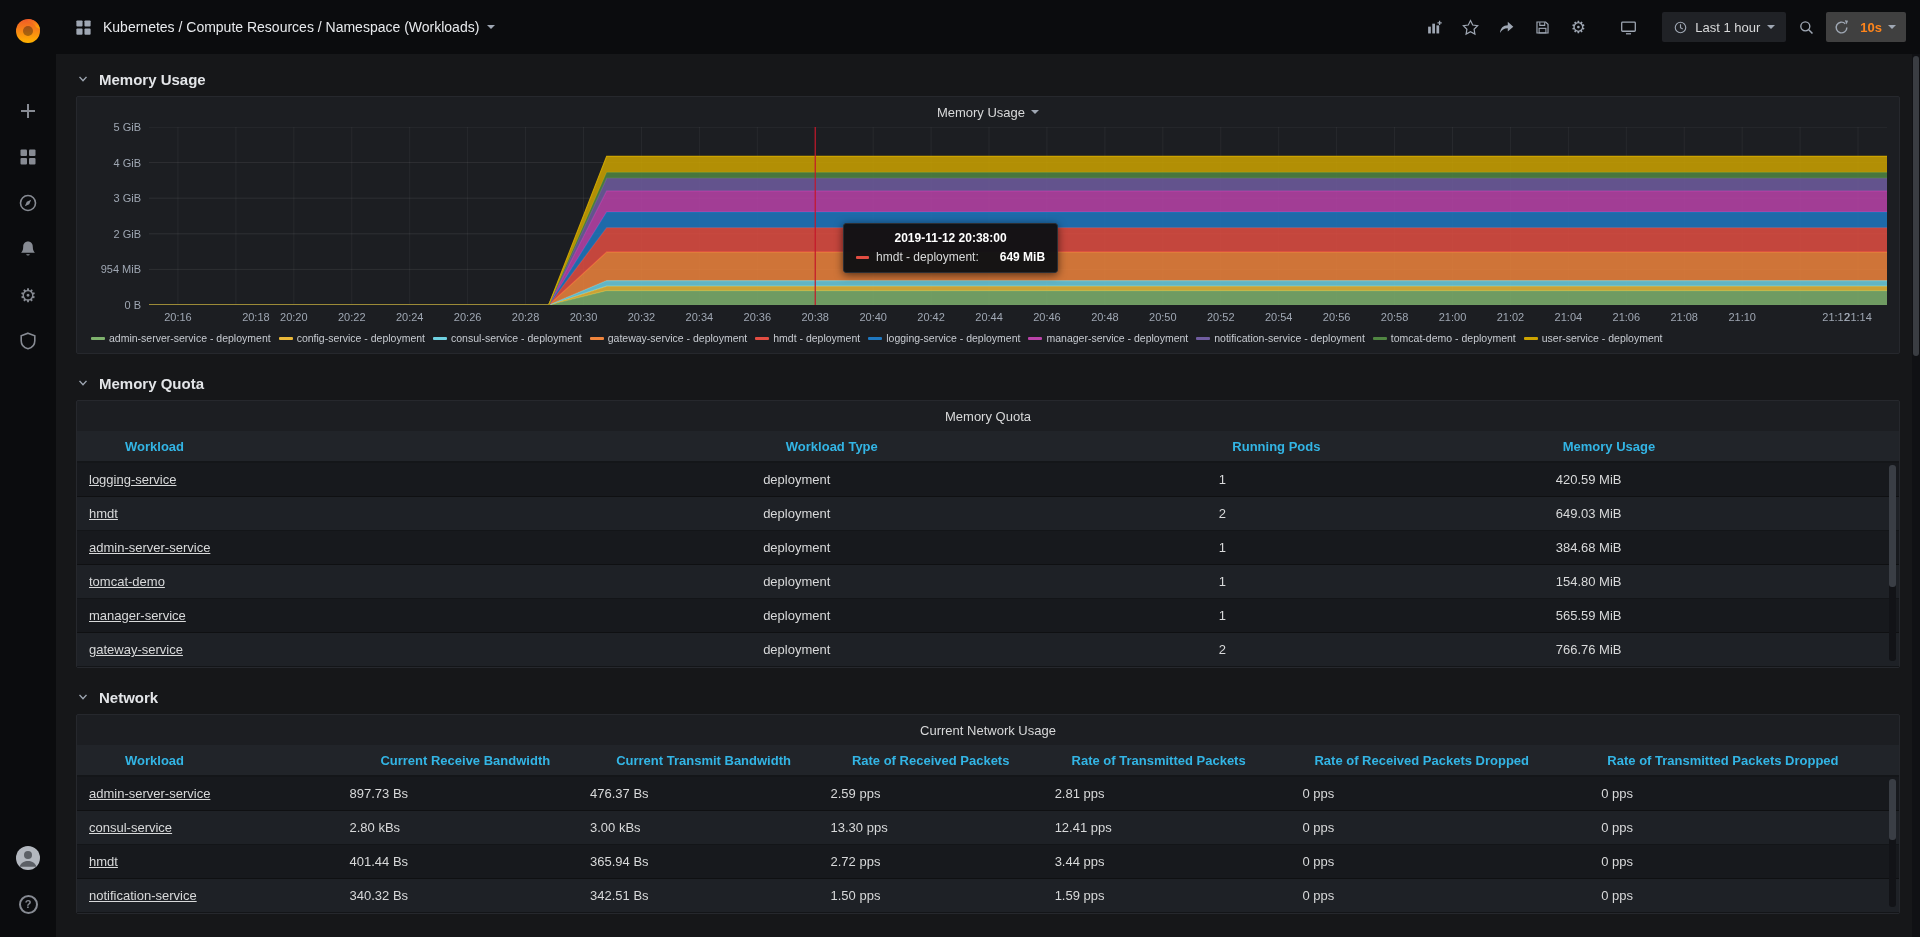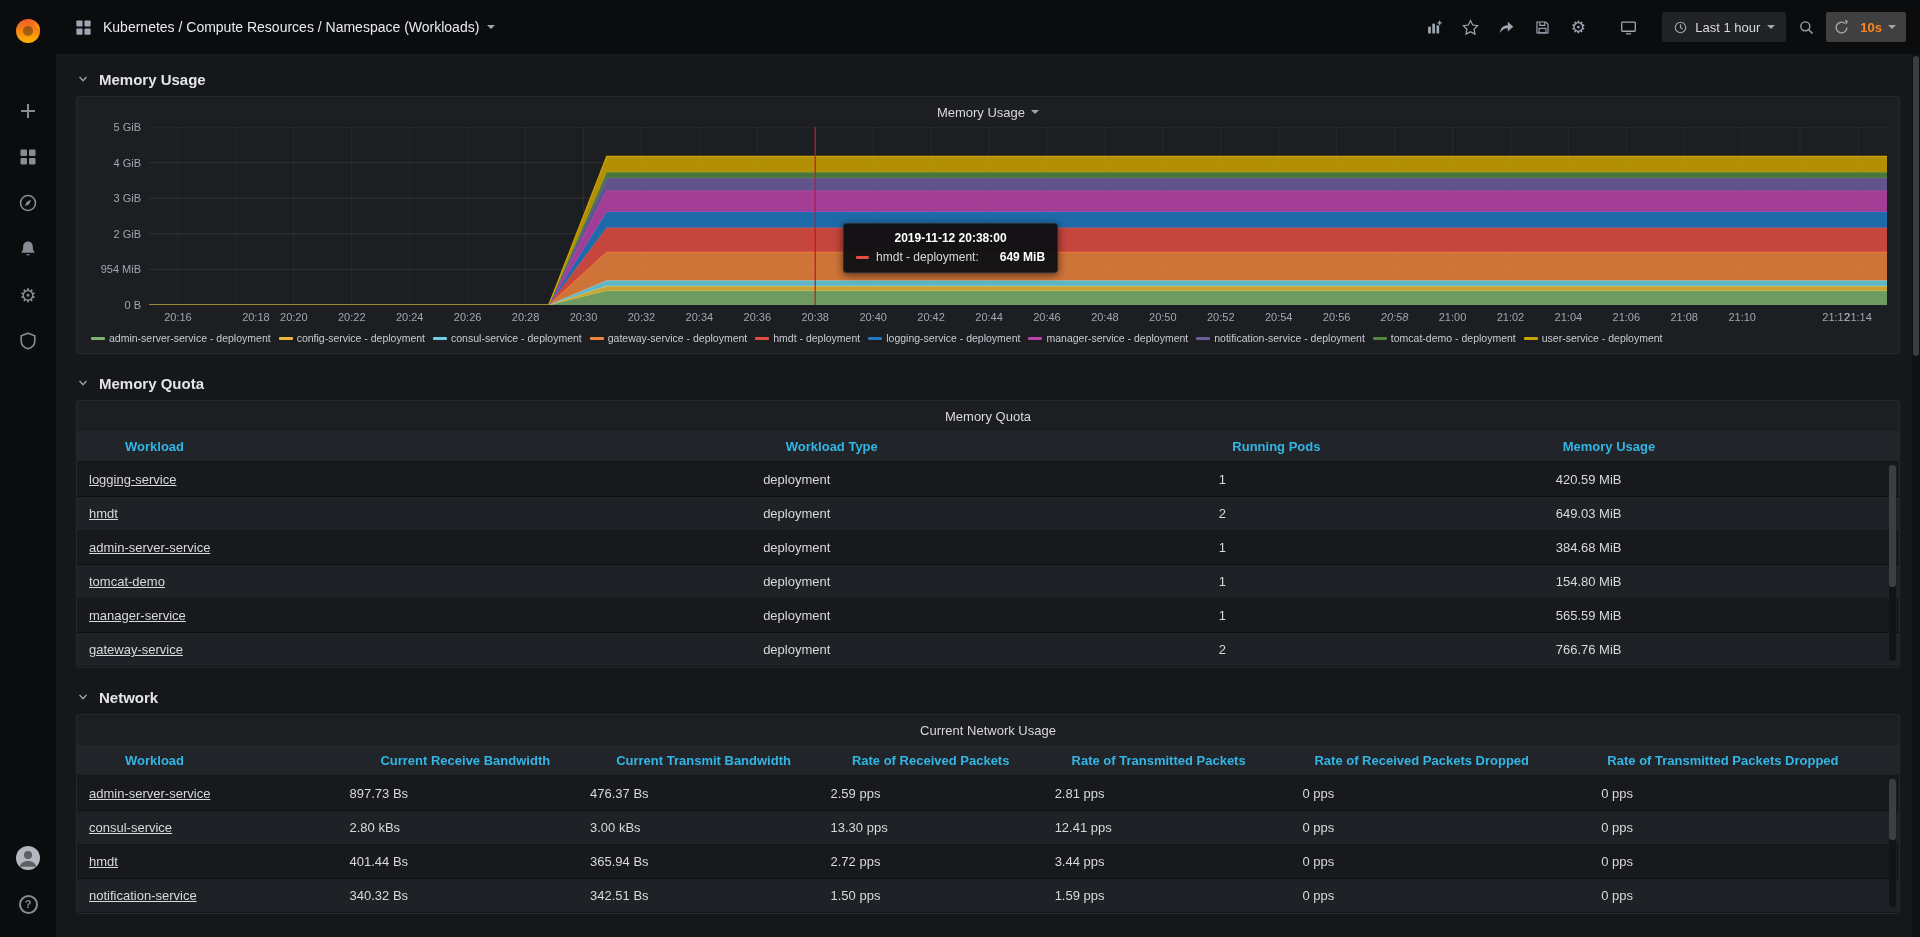--- a/index.html
+++ b/index.html
@@ -406,21 +406,21 @@
             <span class="x-tick" style="left: 38.3333%;">20:38</span>
             <span class="x-tick" style="left: 41.6667%;">20:40</span>
             <span class="x-tick" style="left: 45%;">20:42</span>
             <span class="x-tick" style="left: 48.3333%;">20:44</span>
             <span class="x-tick" style="left: 51.6667%;">20:46</span>
             <span class="x-tick" style="left: 55%;">20:48</span>
             <span class="x-tick" style="left: 58.3333%;">20:50</span>
             <span class="x-tick" style="left: 61.6667%;">20:52</span>
             <span class="x-tick" style="left: 65%;">20:54</span>
             <span class="x-tick" style="left: 68.3333%;">20:56</span>
-            <span class="x-tick" style="left: 71.6667%; font-style: italic;">20:58</span>
+            <span class="x-tick" style="left: 71.6667%;">20:58</span>
             <span class="x-tick" style="left: 75%;">21:00</span>
             <span class="x-tick" style="left: 78.3333%;">21:02</span>
             <span class="x-tick" style="left: 81.6667%;">21:04</span>
             <span class="x-tick" style="left: 85%;">21:06</span>
             <span class="x-tick" style="left: 88.3333%;">21:08</span>
             <span class="x-tick" style="left: 91.6667%;">21:10</span>
             <span class="x-tick" style="left: 95%; margin-left: 36px;">21:12</span>
             <span class="x-tick" style="left: 98.3333%;">21:14</span>
           </div>
         <div class="legend">

